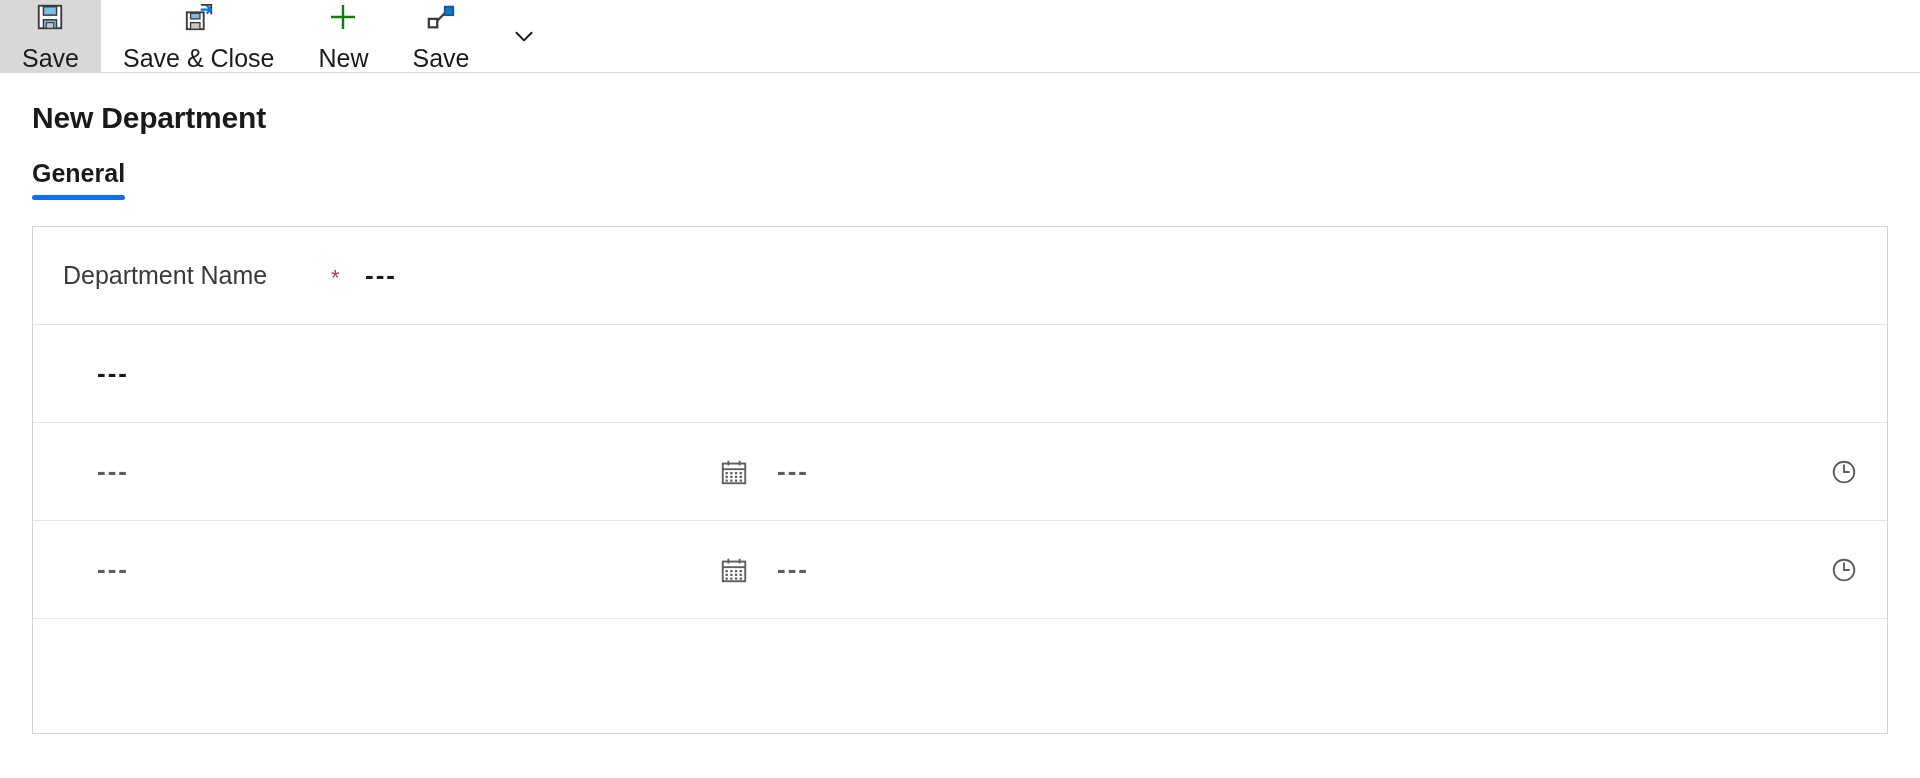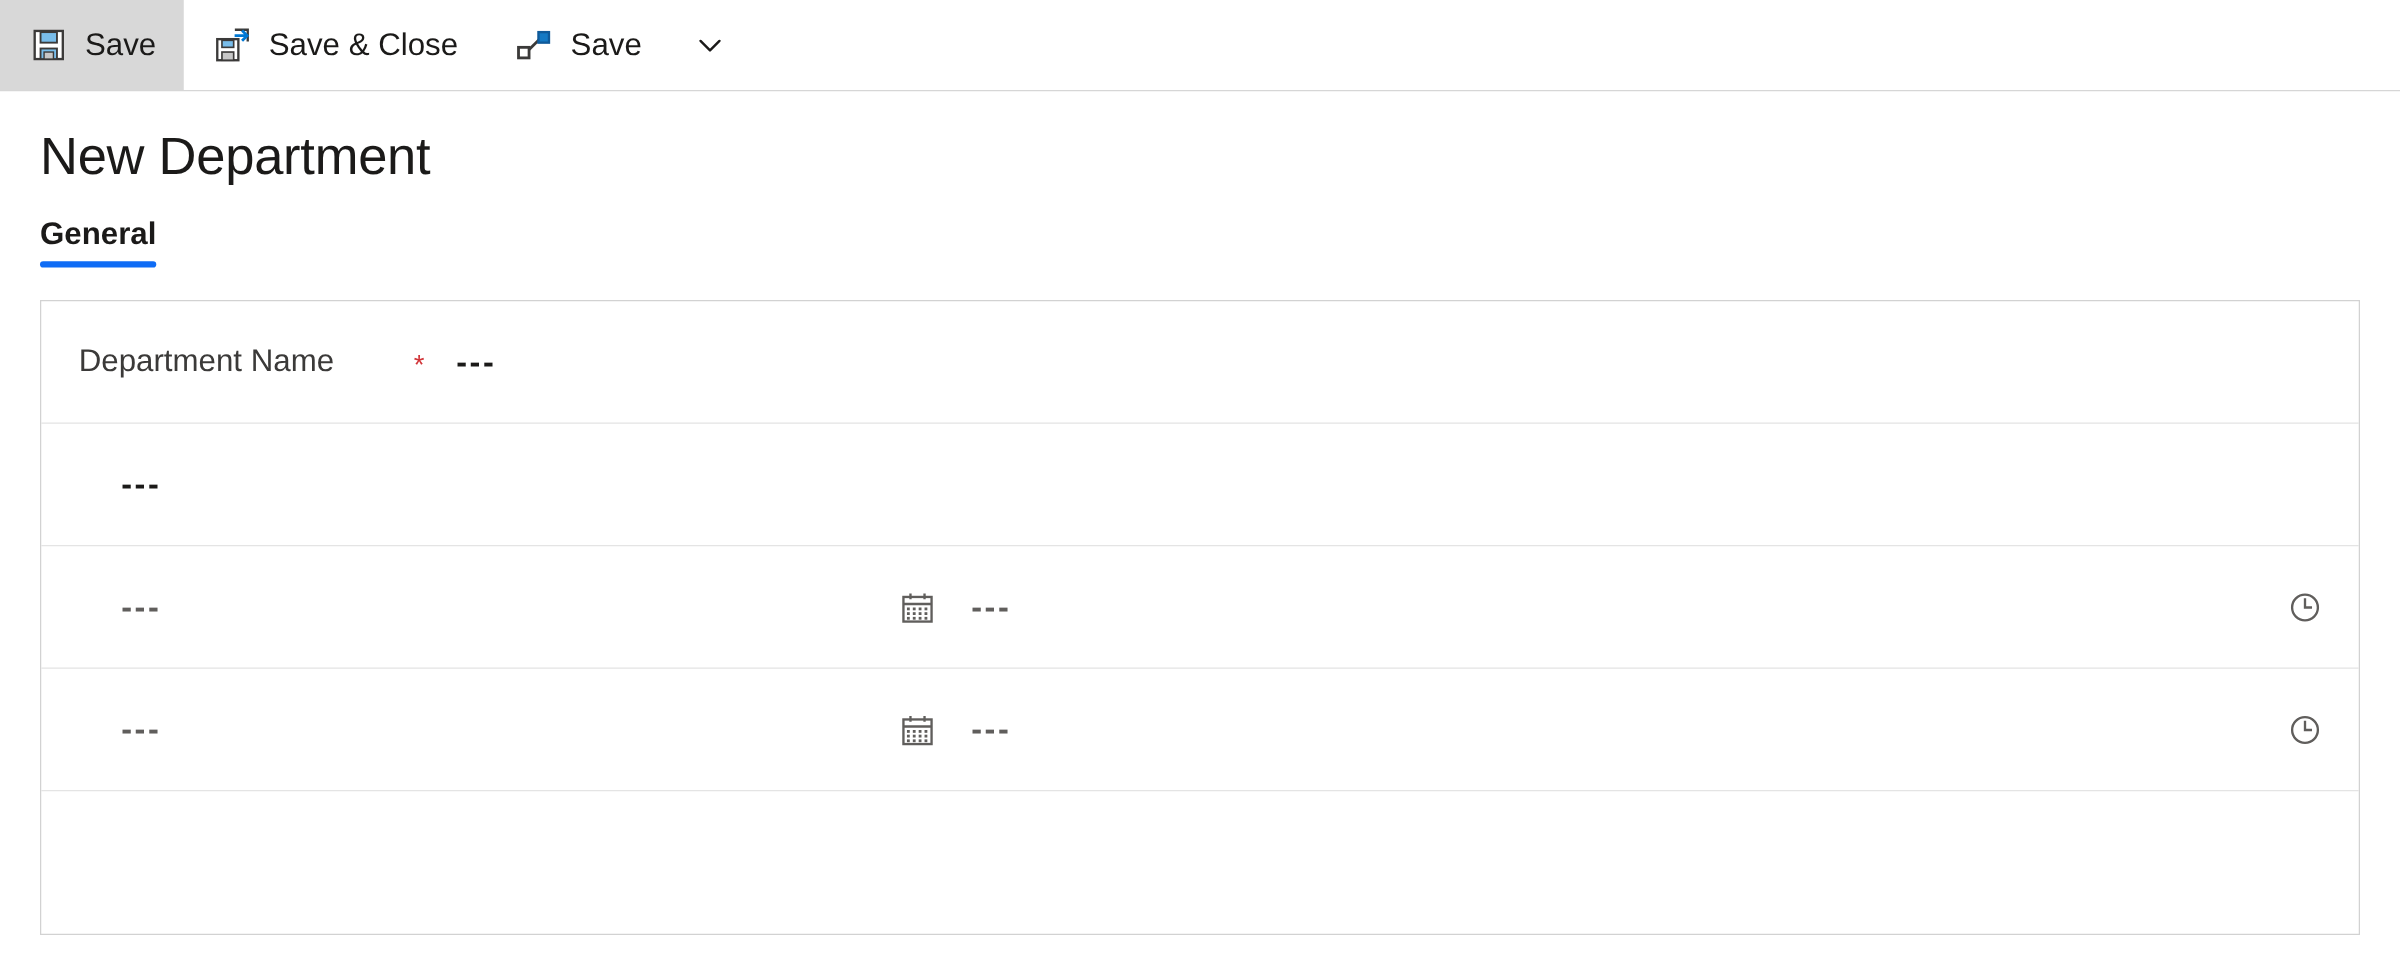--- a/index.html
+++ b/index.html
@@ -26,20 +26,21 @@
   }
   .cmd-btn {
     display: flex;
     align-items: center;
     gap: 12px;
     padding: 0 22px;
     height: 72px;
     cursor: pointer;
     white-space: nowrap;
     user-select: none;
+    flex-direction: column;
   }
   .cmd-btn.active {
     background: #d8d8d8;
   }
   .cmd-label {
     font-size: 25px;
     line-height: 1;
     color: #1b1a19;
     font-weight: 400;
   }
@@ -56,22 +57,22 @@
     align-items: center;
     justify-content: center;
     padding: 0 16px;
     height: 72px;
     cursor: pointer;
   }
 
   
   .page-title {
     margin: 28px 0 0 32px;
-    font-size: 42px;
-    font-weight: 400;
+    font-size: 30px;
+    font-weight: 700;
     letter-spacing: -0.2px;
     color: #1b1a19;
   }
 
   
   .tabstrip {
     margin: 24px 0 0 32px;
     display: flex;
     gap: 34px;
   }
@@ -192,20 +193,28 @@
         <rect x="3" y="11" width="18" height="18" fill="#ffffff" stroke="#3b3a39" stroke-width="2"></rect>
         <rect x="7" y="12" width="10" height="6" fill="#79bdea" stroke="#3b3a39" stroke-width="1.4"></rect>
         <rect x="7" y="22" width="10" height="7" fill="#c7c7c7" stroke="#3b3a39" stroke-width="1.4"></rect>
         <path d="M18 3 H29 V13" fill="none" stroke="#3b3a39" stroke-width="2"></path>
         <path d="M19 8 H28 M25 4.5 L28.5 8 L25 11.5" fill="none" stroke="#0078d4" stroke-width="2.4" stroke-linecap="square"></path>
       </svg>
     </span>
     <span class="cmd-label">Save &amp; Close</span>
   </div>
 
+  <div class="cmd-btn">
+    <span class="cmd-icon">
+      <svg width="32" height="32" viewBox="0 0 32 32" aria-hidden="true">
+        <path d="M16 4 V28 M4 16 H28" stroke="#107c10" stroke-width="2.4"></path>
+      </svg>
+    </span>
+    <span class="cmd-label">New</span>
+  </div>
 
   <div class="cmd-btn">
     <span class="cmd-icon">
       <svg width="30" height="30" viewBox="0 0 32 32" aria-hidden="true">
         <path d="M11 21 L22 10" stroke="#3b3a39" stroke-width="2.4"></path>
         <rect x="3" y="18" width="9" height="9" fill="#ffffff" stroke="#3b3a39" stroke-width="2.4"></rect>
         <rect x="20" y="5" width="9" height="9" fill="#1479c4" stroke="#0f5a9a" stroke-width="2"></rect>
       </svg>
     </span>
     <span class="cmd-label">Save</span>

